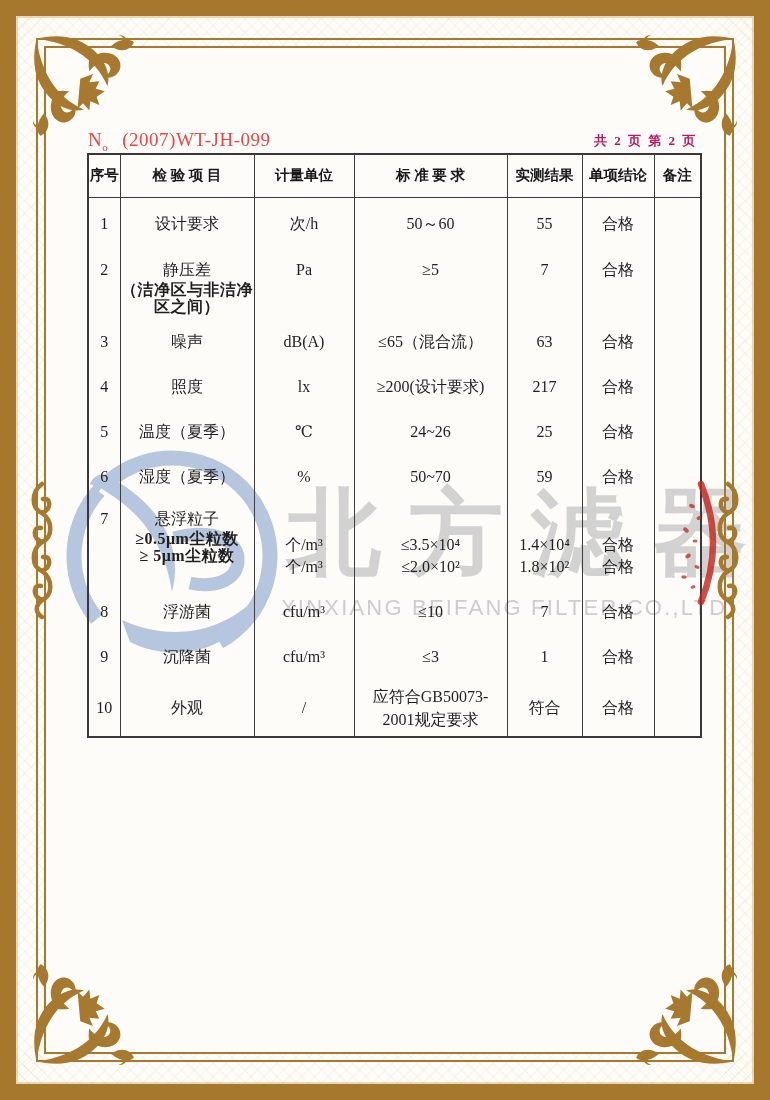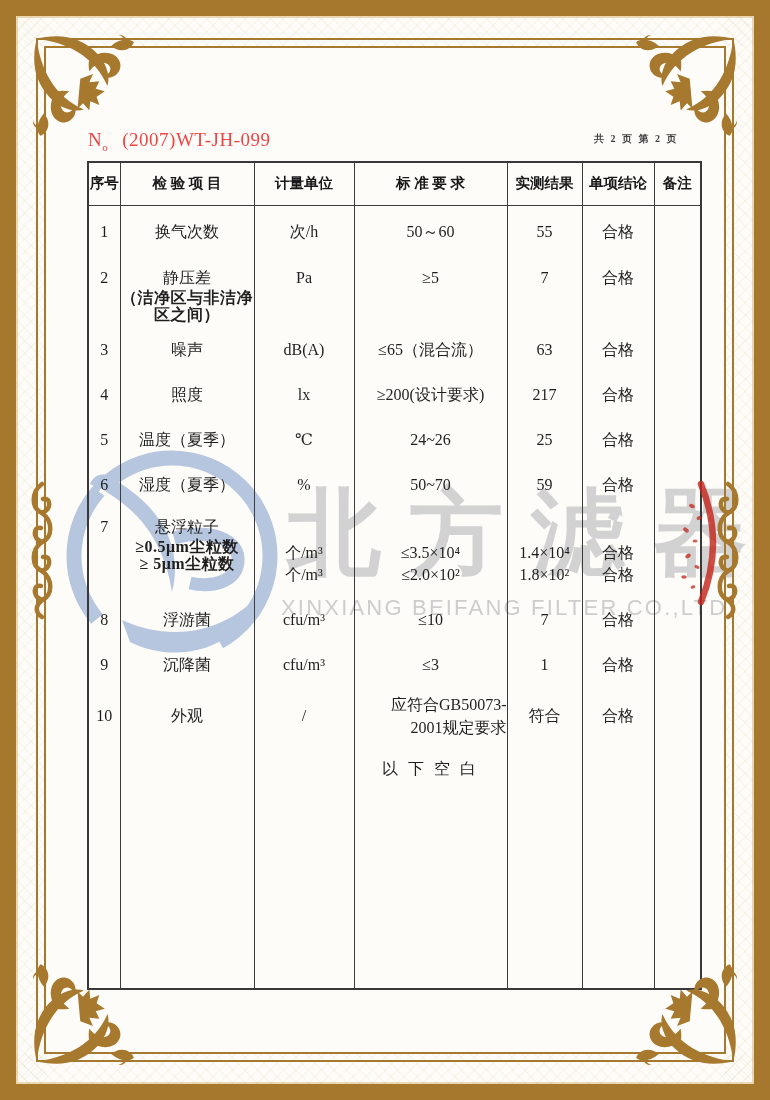--- a/index.html
+++ b/index.html
@@ -52,42 +52,42 @@
 
   
   .doc-no{
     position:absolute;left:88px;top:129px;z-index:2;
     font-size:19px;color:#ef4444;letter-spacing:.5px;
   }
   .doc-no .no-label{margin-right:14px;}
   .doc-no sub{font-size:11px;}
   .page-info{
     position:absolute;left:594px;top:132px;z-index:2;
-    font-size:10px;font-weight:bold;color:#404040;letter-spacing:2px;white-space:nowrap;
+    font-size:13px;font-weight:bold;color:#be185d;letter-spacing:2px;white-space:nowrap;
   }
 
   
   .watermark-layer{position:absolute;inset:0;z-index:1;pointer-events:none;padding-left:6px;}
   .logo-svg{position:absolute;left:56px;top:442px;}
   .wm-cn{
     position:absolute;left:287px;top:486px;
     font-family:"Liberation Sans","DejaVu Sans",sans-serif;
     font-weight:bold;font-size:94px;letter-spacing:28px;
     color:#d2d2d2;white-space:nowrap;line-height:1;
   }
   .wm-en{
     position:absolute;left:281px;top:595px;
     font-family:"Liberation Sans","DejaVu Sans",sans-serif;
     font-size:22px;letter-spacing:2.2px;color:#cdcdcd;white-space:nowrap;
   }
   .stamp-svg{position:absolute;left:668px;top:468px;z-index:3;pointer-events:none;}
 
   
   table.data-table{
-    position:absolute;left:87px;top:161px;z-index:2;
+    position:absolute;left:87px;top:153px;z-index:2;
     width:613px;table-layout:fixed;border-collapse:collapse;
     border:2px solid #383838;background:transparent;
     color:#1f1f1f;
   }
   .data-table th,.data-table td{
     border-right:1.2px solid #3c3c3c;
     padding:0;margin:0;text-align:center;vertical-align:middle;
     overflow:visible;
   }
   .data-table thead tr{height:43px;}
@@ -101,21 +101,21 @@
   .row-1{height:54px;}
   .row-2{height:68px;}
   .row-3,.row-4,.row-5,.row-6{height:45px;}
   .row-7{height:90px;}
   .row-8,.row-9{height:45px;}
   .row-10{height:58px;}
   .row-11{height:244px;}
   .row-2 td{vertical-align:top;padding-top:8px;}
   .row-7 td{vertical-align:bottom;padding-bottom:11px;}
   .row-7 .col-no,.row-7 .col-item{vertical-align:top;padding-top:9px;}
-  .row-10 .col-standard .cell-line{line-height:23px;text-align:right;}
+  .row-10 .col-standard .cell-line{line-height:23px;}
   .row-11 td{vertical-align:top;padding-top:13px;}
   .row-11 .col-standard{letter-spacing:3px;}
 </style>
 </head>
 <body>
 
 <div class="page">
 
   <div class="margin-texture tex-top"></div>
   <div class="margin-texture tex-bottom"></div>
@@ -161,21 +161,21 @@
         <th>单项结论</th>
         <th>备注</th>
       </tr>
     </thead>
     <tbody>
         <tr class="body-row row-1">
           <td class="col-no">
             <div class="cell-line">1</div>
           </td>
           <td class="col-item">
-            <div class="cell-line">换气次数</div>
+            <div class="cell-line">设计要求</div>
           </td>
           <td class="col-unit">
             <div class="cell-line">次/h</div>
           </td>
           <td class="col-standard">
             <div class="cell-line">50～60</div>
           </td>
           <td class="col-result">
             <div class="cell-line">55</div>
           </td>
@@ -390,43 +390,20 @@
           </td>
           <td class="col-standard">
             <div class="cell-line">应符合GB50073-</div>
             <div class="cell-line">2001规定要求</div>
           </td>
           <td class="col-result">
             <div class="cell-line">符合</div>
           </td>
           <td class="col-conclusion">
             <div class="cell-line">合格</div>
-          </td>
-          <td class="col-remark">
-            <div class="cell-line"></div>
-          </td>
-        </tr>
-        <tr class="body-row row-11">
-          <td class="col-no">
-            <div class="cell-line"></div>
-          </td>
-          <td class="col-item">
-            <div class="cell-line"></div>
-          </td>
-          <td class="col-unit">
-            <div class="cell-line"></div>
-          </td>
-          <td class="col-standard">
-            <div class="cell-line">以 下 空 白</div>
-          </td>
-          <td class="col-result">
-            <div class="cell-line"></div>
-          </td>
-          <td class="col-conclusion">
-            <div class="cell-line"></div>
           </td>
           <td class="col-remark">
             <div class="cell-line"></div>
           </td>
         </tr>
       </tbody>
   </table>
 
   <svg class="stamp-svg" width="70" height="150" viewBox="0 0 70 150">
     <path d="M33,16 Q57,75 33,134" fill="none" stroke="#c3261c" stroke-width="6.5" stroke-linecap="round" opacity=".82"></path>

